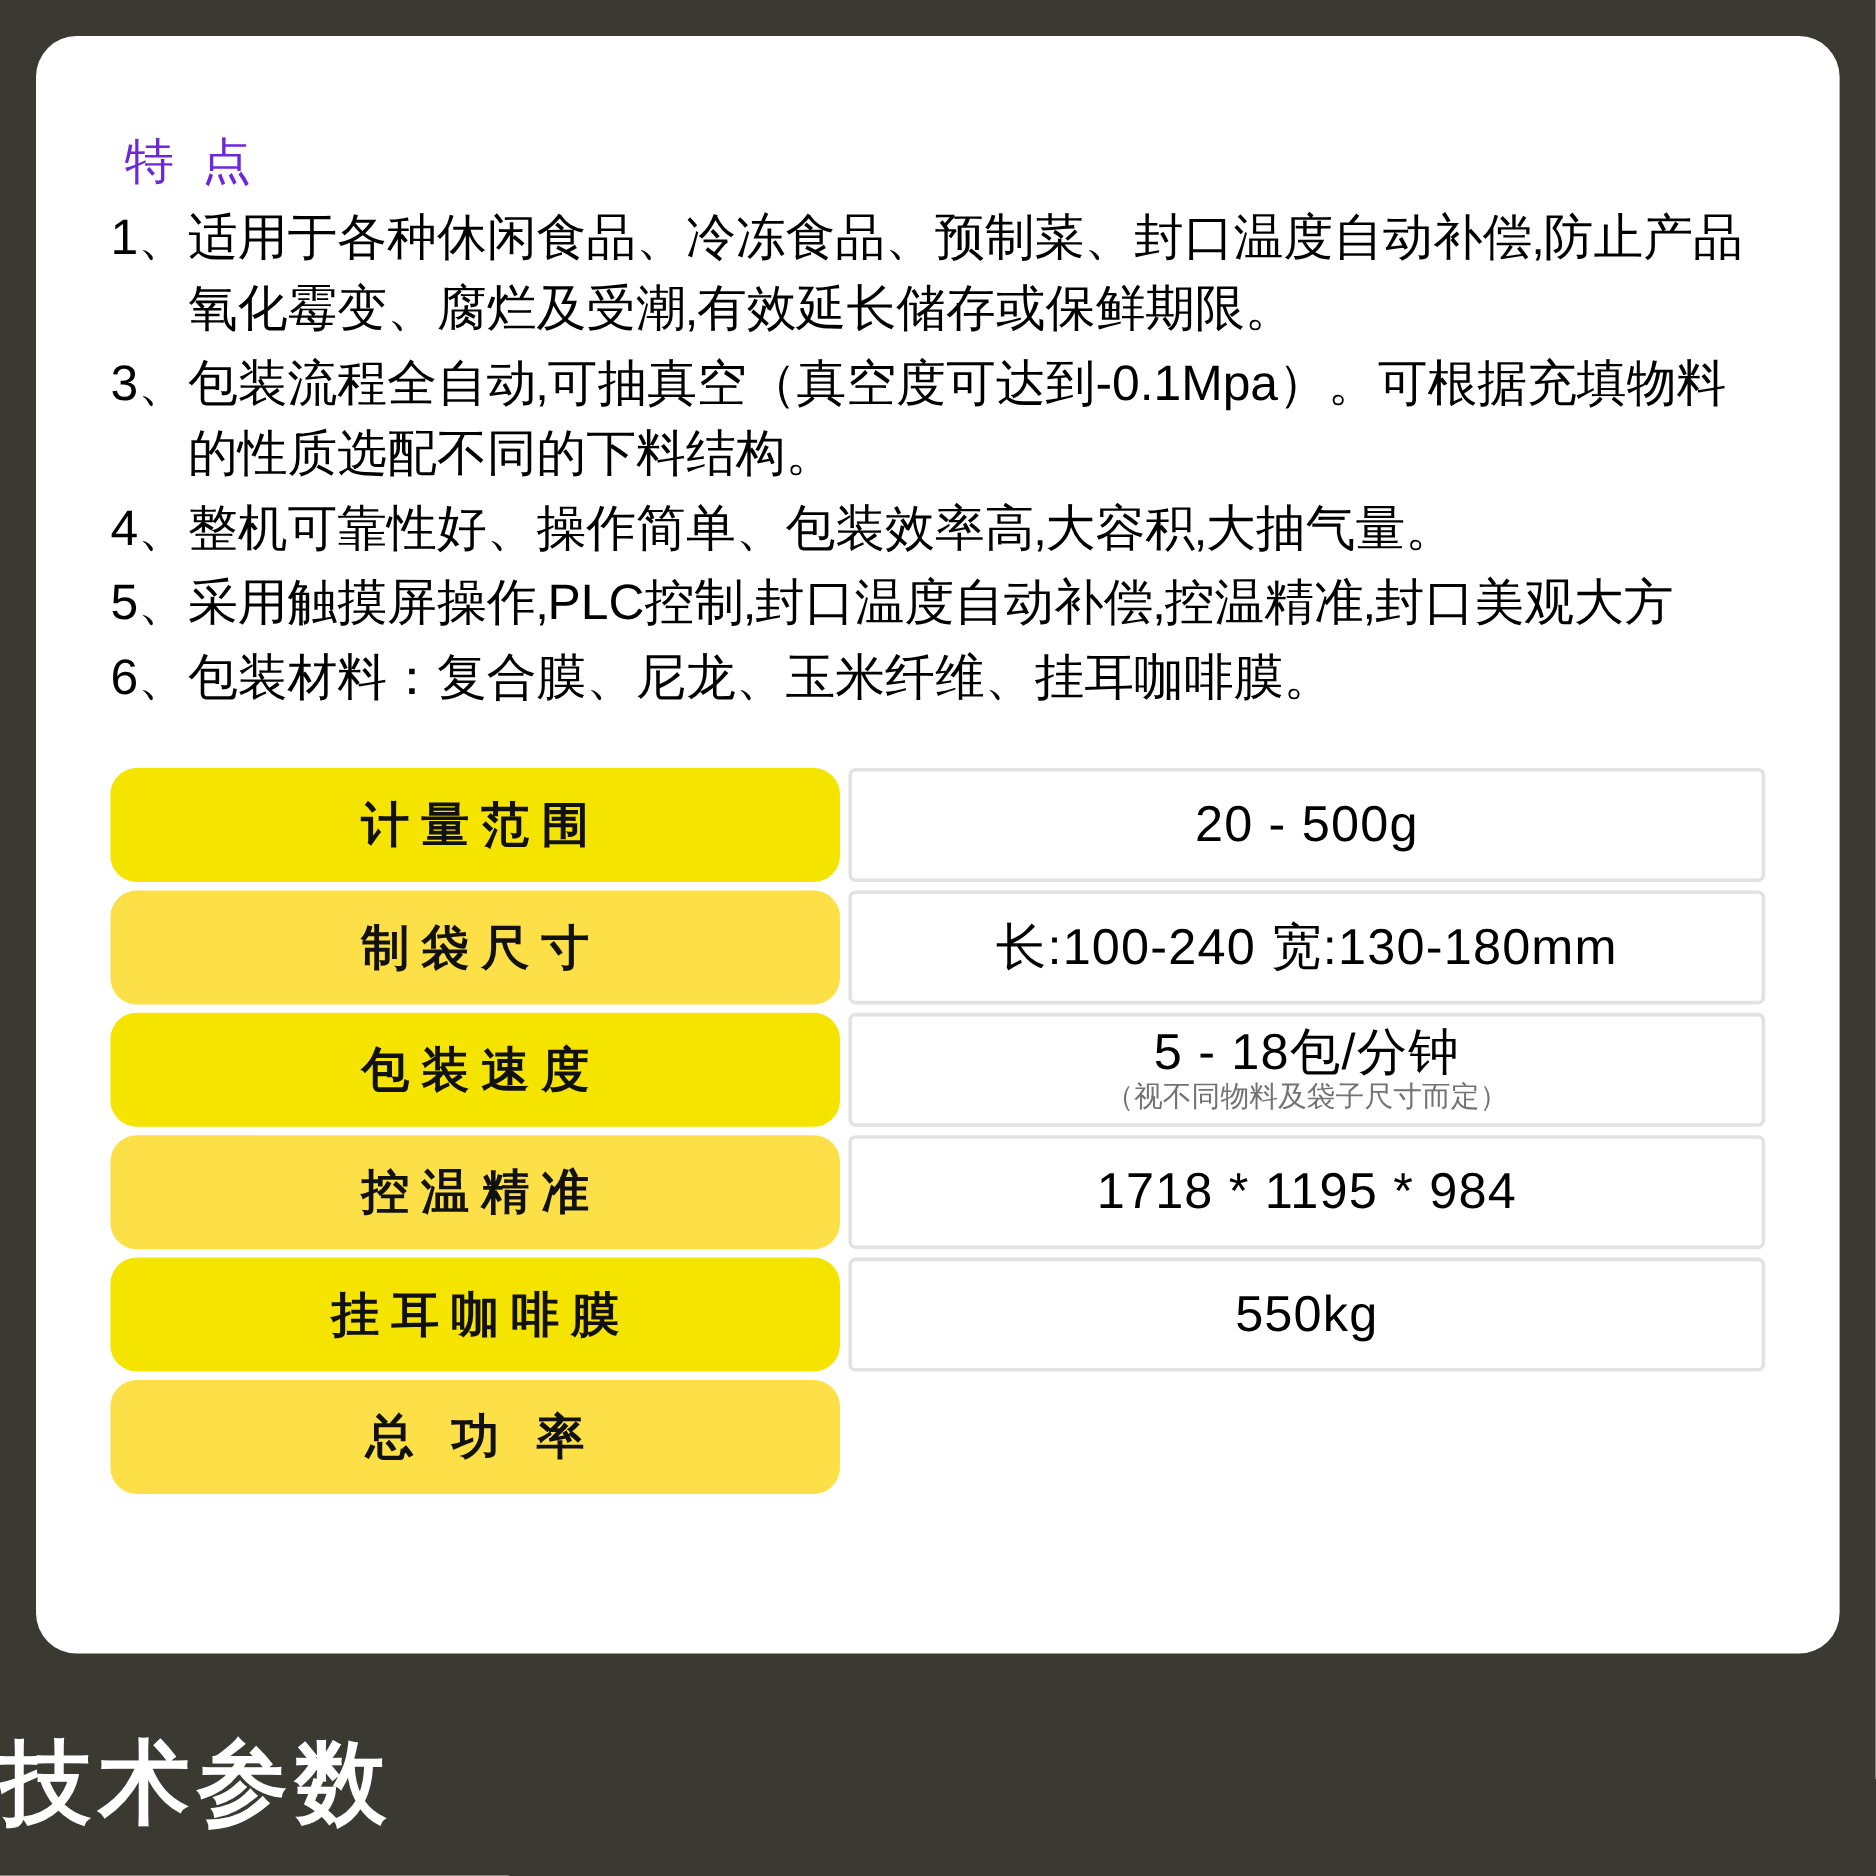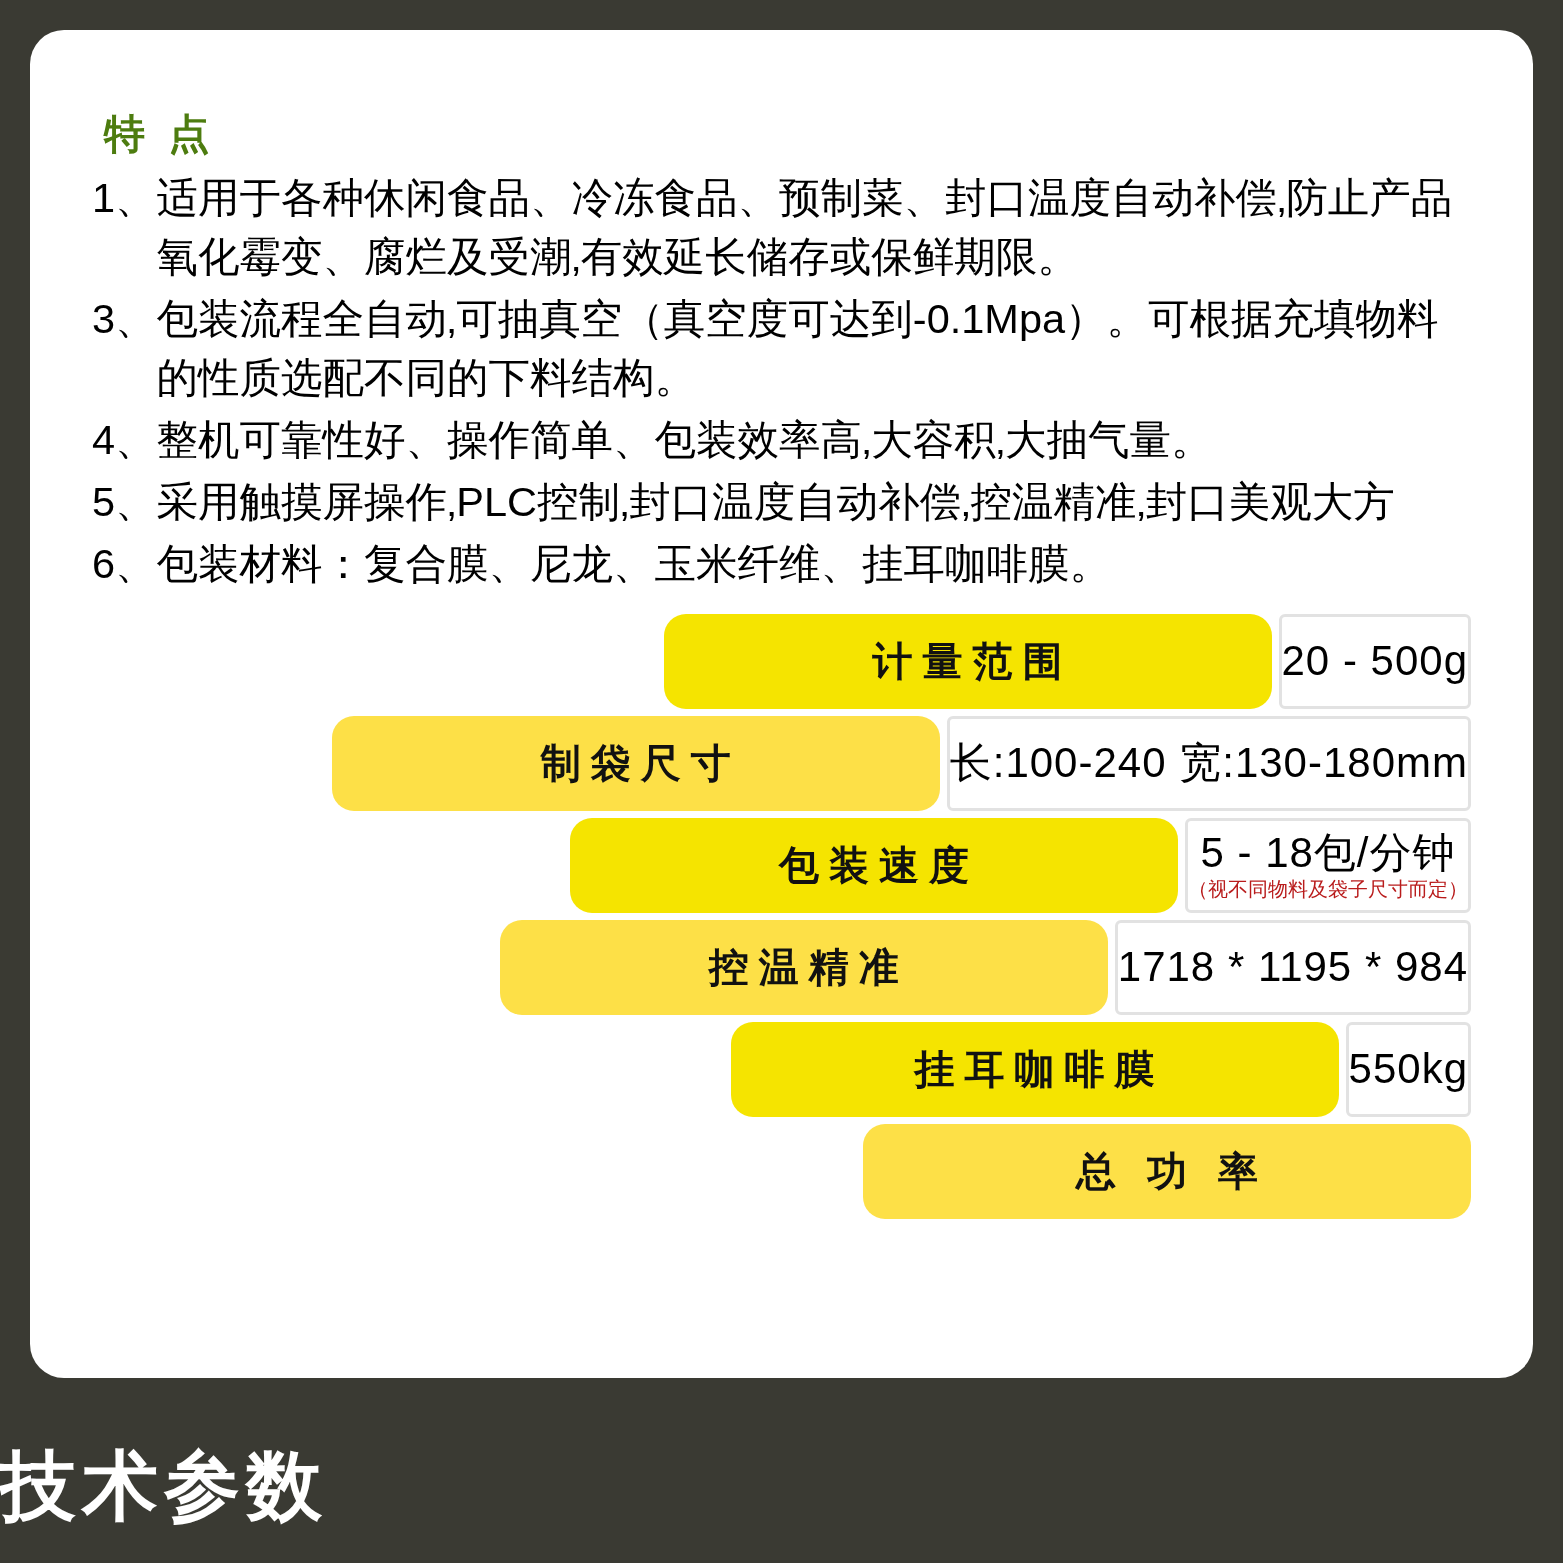--- a/index.html
+++ b/index.html
@@ -23,23 +23,23 @@
   .card {
     position: relative;
     background: #ffffff;
     border-radius: 34px;
     width: 1503px;
     height: 1348px;
     box-sizing: border-box;
     padding: 80px 62px 0 62px;
   }
   .features-title {
-    color: #4d7c0f;
+    color: #6d28d9;
     font-size: 41px;
-    font-weight: bold;
+    font-weight: normal;
     letter-spacing: 6px;
     margin: 0 0 10px 12px;
     line-height: 1.2;
   }
   .feature-list {
     margin: 0;
     padding: 0;
     list-style: none;
   }
   .feature-item {
@@ -52,25 +52,24 @@
     letter-spacing: 0px;
   }
   .feature-num {
     flex: 0 0 auto;
     white-space: nowrap;
   }
   .feature-text {
     flex: 1 1 auto;
   }
   .spec-table {
-    margin-top: 20px;
+    margin-top: 46px;
     display: flex;
     flex-direction: column;
     gap: 7px;
-    align-items: flex-end;
   }
   .spec-row {
     display: flex;
     align-items: stretch;
     height: 95px;
     gap: 7px;
   }
   .spec-label {
     flex: 0 0 608px;
     border-radius: 22px;
@@ -96,22 +95,22 @@
     box-sizing: border-box;
     background: #ffffff;
   }
   .spec-value-main {
     font-size: 42px;
     color: #000000;
     letter-spacing: 1px;
     line-height: 1.1;
   }
   .spec-value-sub {
-    font-size: 20px;
-    color: #b91c1c;
+    font-size: 24px;
+    color: #737373;
     margin-top: 2px;
     line-height: 1.1;
   }
   .footer-title {
     position: absolute;
     left: 0;
     right: 0;
     bottom: 24px;
     color: #ffffff;
     font-size: 76px;

